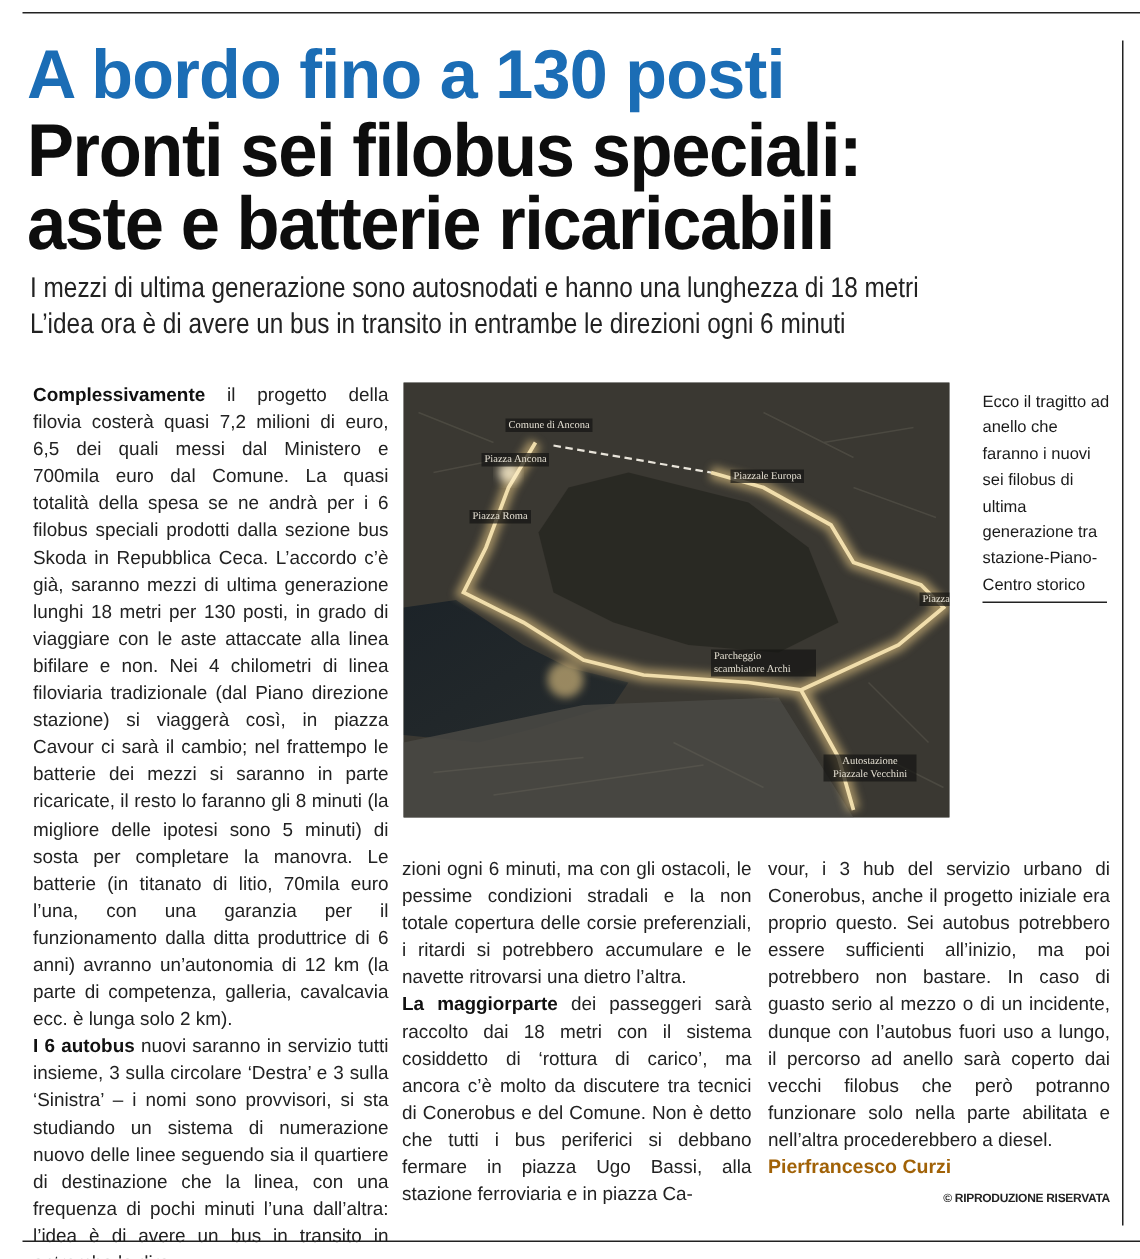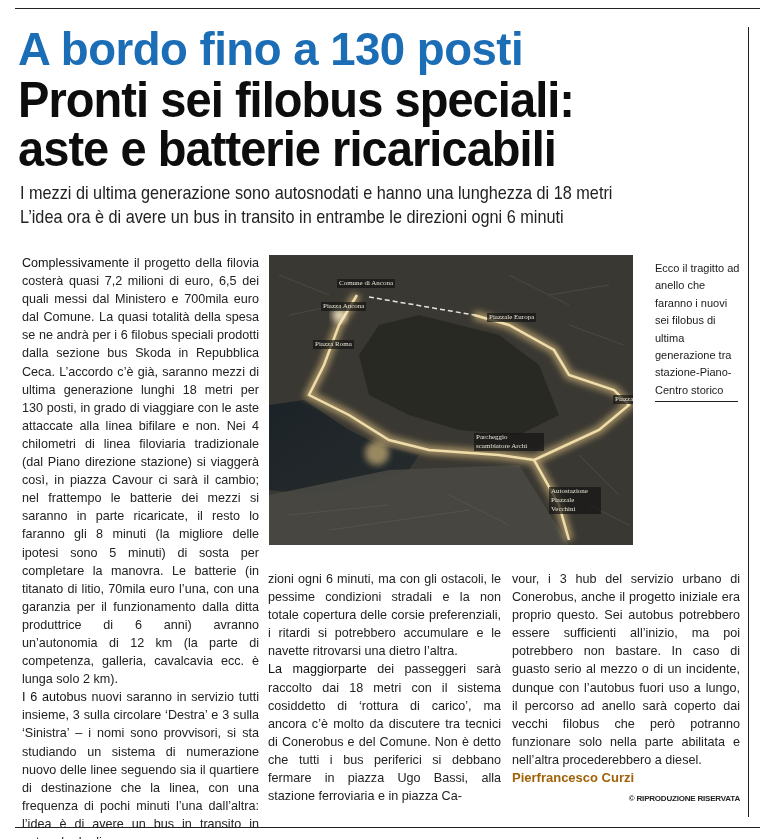--- a/index.html
+++ b/index.html
@@ -34,21 +34,21 @@
     transform: scaleX(0.855); transform-origin: left top;
   }
   .subhead span { display: block; }
 
   .col {
     position: absolute;
     font-family: "Liberation Sans", sans-serif; font-size: 12.6px; line-height: 18.1px;
     color: #222; text-align: justify; hyphens: manual;
   }
   .col p { margin: 0; }
-  .col b { font-weight: 400; color: #111; }
+  .col b { font-weight: 700; color: #111; }
   .col1 { left: 22px; top: 254px; width: 237px; }
   .col2 { left: 268px; top: 570px; width: 233px; }
   .col3 { left: 512px; top: 570px; width: 228px; }
 
   .byline {
     position: absolute; left: 512px; top: 770px; width: 226px; text-align: left;
     font-family: "Liberation Sans", sans-serif; font-weight: 700; font-size: 13px; color: #a16207;
   }
   .copyright {
     position: absolute; left: 512px; top: 794px; width: 228px; text-align: right;
@@ -120,21 +120,21 @@
       <path d="M100 42 L205 60" fill="none" stroke="#e8e4da" stroke-width="1.5" stroke-dasharray="5 3"></path>
       <circle cx="108" cy="198" r="12" fill="#e8c985" opacity="0.6" filter="url(#glow)"></circle>
       <circle cx="70" cy="60" r="7" fill="#fff2d0" opacity="0.8" filter="url(#glow)"></circle>
     </g>
   </svg>
   <span class="map-label" style="left:68px; top:24px;">Comune di Ancona</span>
   <span class="map-label" style="left:52px; top:47px;">Piazza Ancona</span>
   <span class="map-label" style="left:44px; top:85px;">Piazza Roma</span>
   <span class="map-label" style="left:218px; top:58px;">Piazzale Europa</span>
   <span class="map-label" style="left:205px; top:168px; width:70px; white-space:normal;margin-top:10px;">Parcheggio scambiatore Archi</span>
-  <span class="map-label" style="left:280px; top:232px; width:52px; white-space:normal;">Autostazione Piazzale Vecchini</span>
+  <span class="map-label" style="left:280px; top:248px; width:62px; white-space:normal;text-align:center;">Autostazione Piazzale Vecchini</span>
   <span class="map-label" style="left:344px; top:140px;">Piazza Ugo Bassi</span>
 </div>
 
 <div class="caption">Ecco il tragitto ad anello che faranno i nuovi sei filobus di ultima generazione tra stazione-Piano-Centro storico</div>
 <div class="caption-rule"></div>
 
 <div class="col col2">
   <p>zioni ogni 6 minuti, ma con gli ostacoli, le pessime condizioni stradali e la non totale copertura delle corsie preferenziali, i ritardi si potrebbero accumulare e le navette ritrovarsi una dietro l’altra.</p>
   <p><b>La maggiorparte</b><span> dei passeggeri sarà raccolto dai 18 metri con il sistema cosiddetto di ‘rottura di carico’, ma ancora c’è molto da discutere tra tecnici di Conerobus e del Comune. Non è detto che tutti i bus periferici si debbano fermare in piazza Ugo Bassi, alla stazione ferroviaria e in piazza Ca-</span></p>
 </div>

